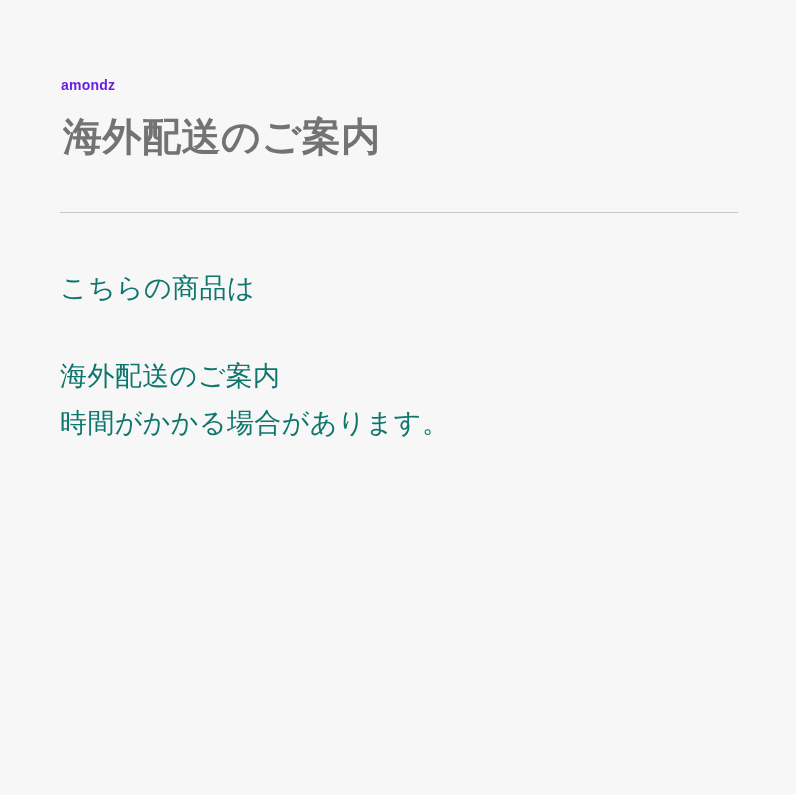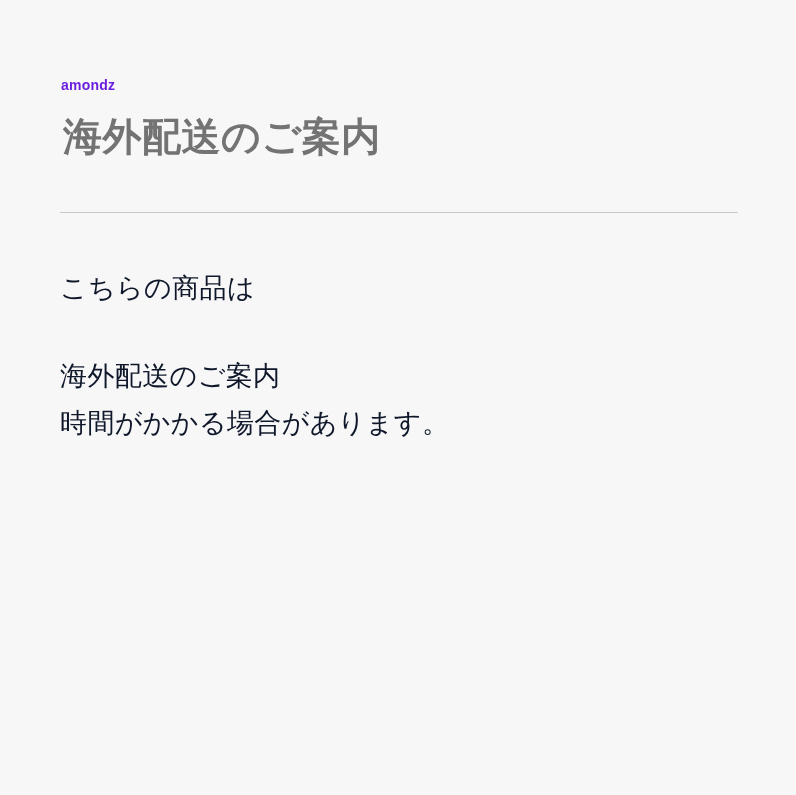--- a/index.html
+++ b/index.html
@@ -45,21 +45,21 @@
     background: #c9c9c9;
   }
   .body-copy {
     margin-top: 52px;
     margin-left: 2px;
   }
   .para {
     font-size: 27px;
     line-height: 1.72;
     letter-spacing: 0.4px;
-    color: #0f172a;
+    color: #0f766e;
     font-weight: normal;
   }
   .para + .para {
     margin-top: 42px;
   }
   .para .line {
     display: block;
     white-space: pre;
   }
 </style>

